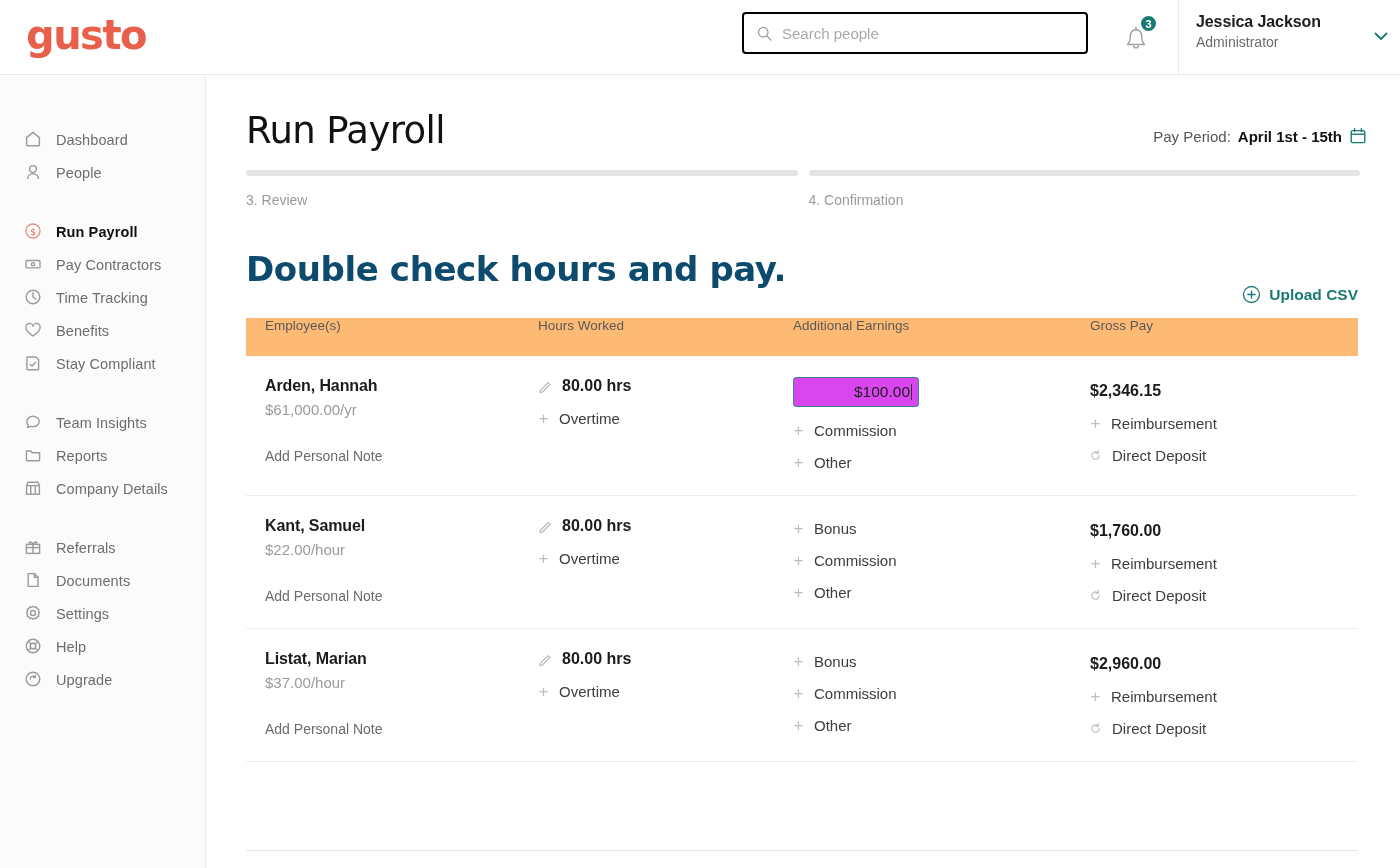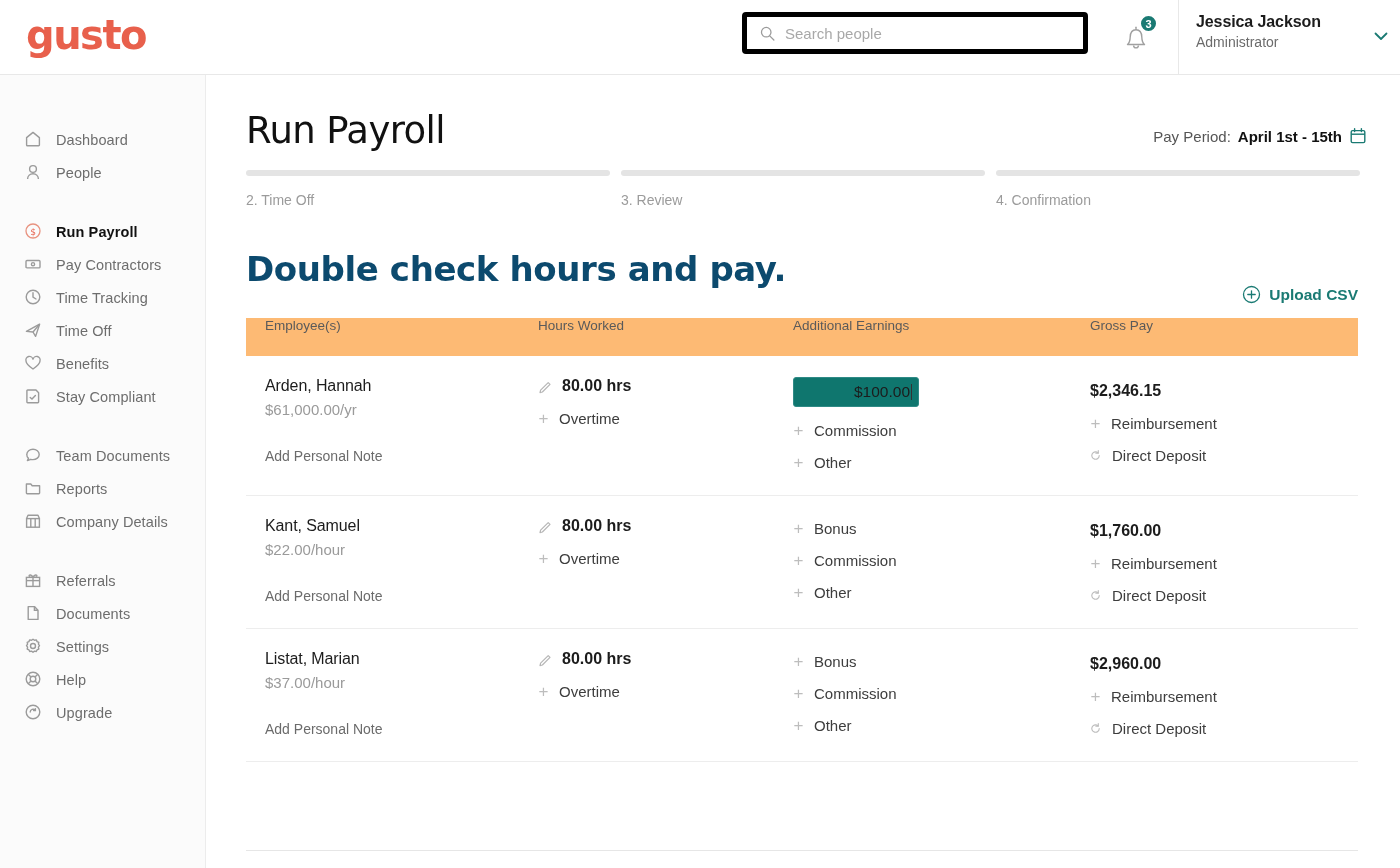--- a/index.html
+++ b/index.html
@@ -21,21 +21,21 @@
   }
   .logo {
     position: absolute; left: 26px; top: 12px;
     font-size: 40px; font-weight: 700; letter-spacing: -1.5px;
     color: #e8604c;
     font-family: "DejaVu Sans", sans-serif;
   }
   .search-wrap {
     position: absolute; left: 742px; top: 12px;
     width: 346px; height: 42px;
-    border: 5px solid #000000; border-radius: 4px;
+    border: 2px solid #000000; border-radius: 4px;
     background: #fff;
     display: flex; align-items: center; padding: 0 12px;
   }
   .search-ico { width: 17px; height: 17px; flex: 0 0 auto; margin-right: 9px; }
   .search-input {
     border: none; outline: none; flex: 1;
     font-size: 15px; color: #333;
     font-family: "Liberation Sans", sans-serif;
     background: transparent;
   }
@@ -132,40 +132,40 @@
   .c2 { width: 255px; }
   .c3 { width: 297px; }
   .c4 { width: 268px; }
 
   .trow {
     display: flex; padding: 21px 0 24px 0;
     border-bottom: 1px solid #ededed;
   }
   .trow:last-of-type { border-bottom: 1px solid #ededed; }
 
-  .emp-name { font-size: 16px; font-weight: 400; color: #1c1c1c; letter-spacing: -0.1px; }
+  .emp-name { font-size: 16px; font-weight: 700; color: #1c1c1c; letter-spacing: -0.1px; }
   .emp-rate { font-size: 15px; color: #9a9a9a; margin-top: 6px; }
   .emp-note { font-size: 14px; color: #6b6b6b; margin-top: 30px; cursor: pointer; }
 
   .hrs-line { display: flex; align-items: center; gap: 9px; }
   .hrs-val { font-size: 16px; font-weight: 700; color: #1c1c1c; }
 
   .addrow {
     display: flex; align-items: center; gap: 10px;
     margin-top: 15px; cursor: pointer;
   }
   .addrow .plus {
     font-size: 17px; color: #bdbdbd; line-height: 1;
     width: 11px; text-align: center;
   }
   .addrow .lbl { font-size: 15px; color: #3d3d3d; }
   .money-box {
     width: 126px; height: 30px;
     border: 1px solid #2f8a86; border-radius: 3px;
-    background: #0f766e;
+    background: #d946ef;
     display: flex; align-items: center; justify-content: flex-end;
     padding-right: 6px;
     font-size: 15.5px; color: #1c1c1c;
     position: relative;
   }
   .caret-bar {
     display: inline-block; width: 1px; height: 16px;
     background: #333; margin-left: 1px;
   }
   .gross { font-size: 16px; font-weight: 700; color: #1c1c1c; padding-top: 5px; }
@@ -256,29 +256,20 @@
       <svg width="18" height="18" viewBox="0 0 18 18">
           <circle cx="9" cy="9" r="6.8" class="ico-stroke"></circle>
           <polyline points="9,4.8 9,9.2 12,11" class="ico-stroke" stroke-linecap="round"></polyline>
         </svg>
     </span>
     <span class="nav-label">Time Tracking</span>
   </div>
   <div class="nav-item">
     <span class="nav-ico">
       <svg width="18" height="18" viewBox="0 0 18 18">
-          <path d="M2.4 10.4 L15.6 3.2 L11.6 15.4 L9 11 z" class="ico-stroke" stroke-linejoin="round"></path>
-          <line x1="9" y1="11" x2="15.6" y2="3.2" class="ico-stroke"></line>
-        </svg>
-    </span>
-    <span class="nav-label">Time Off</span>
-  </div>
-  <div class="nav-item">
-    <span class="nav-ico">
-      <svg width="18" height="18" viewBox="0 0 18 18">
           <path d="M9 15 C4 11.4 2 9.4 2 6.9 A3.3 3.3 0 0 1 9 5.2 A3.3 3.3 0 0 1 16 6.9 C16 9.4 14 11.4 9 15 z" class="ico-stroke" stroke-linejoin="round"></path>
         </svg>
     </span>
     <span class="nav-label">Benefits</span>
   </div>
   <div class="nav-item">
     <span class="nav-ico">
       <svg width="18" height="18" viewBox="0 0 18 18">
           <path d="M3.6 3 H12 l2.6 2.8 V15 a.7.7 0 0 1-.7.7 H3.6 a.7.7 0 0 1-.7-.7 V3.7 a.7.7 0 0 1 .7-.7 z" class="ico-stroke" stroke-linejoin="round"></path>
           <polyline points="6.2,10.4 8,12 11.4,8.4" class="ico-stroke" stroke-linecap="round"></polyline>
@@ -288,21 +279,21 @@
   </div>
 
   <div class="nav-gap"></div>
 
   <div class="nav-item">
     <span class="nav-ico">
       <svg width="18" height="18" viewBox="0 0 18 18">
           <path d="M15.2 8.4 c0 2.9-2.8 5.2-6.2 5.2 a7.8 7.8 0 0 1-2.2-.3 L3.4 14.6 l1.1-2.2 A4.9 4.9 0 0 1 2.8 8.4 C2.8 5.5 5.6 3.2 9 3.2 s6.2 2.3 6.2 5.2 z" class="ico-stroke" stroke-linejoin="round"></path>
         </svg>
     </span>
-    <span class="nav-label">Team Documents</span>
+    <span class="nav-label">Team Insights</span>
   </div>
   <div class="nav-item">
     <span class="nav-ico">
       <svg width="18" height="18" viewBox="0 0 18 18">
           <path d="M2.4 5 h4.4 l1.4 1.8 h7.4 V14 a.7.7 0 0 1-.7.7 H3.1 a.7.7 0 0 1-.7-.7 z" class="ico-stroke" stroke-linejoin="round"></path>
         </svg>
     </span>
     <span class="nav-label">Reports</span>
   </div>
   <div class="nav-item">
@@ -385,24 +376,20 @@
       <rect x="2.2" y="3.6" width="13.6" height="12" rx="1.4" fill="none" stroke="#1a7a73" stroke-width="1.4"></rect>
       <line x1="2.2" y1="7.2" x2="15.8" y2="7.2" stroke="#1a7a73" stroke-width="1.4"></line>
       <line x1="5.6" y1="1.8" x2="5.6" y2="4.6" stroke="#1a7a73" stroke-width="1.4" stroke-linecap="round"></line>
       <line x1="12.4" y1="1.8" x2="12.4" y2="4.6" stroke="#1a7a73" stroke-width="1.4" stroke-linecap="round"></line>
     </svg>
   </div>
 
   <div class="steps">
     <div class="step">
       <div class="step-bar"></div>
-      <div class="step-label">2. Time Off</div>
-    </div>
-    <div class="step">
-      <div class="step-bar"></div>
       <div class="step-label">3. Review</div>
     </div>
     <div class="step">
       <div class="step-bar"></div>
       <div class="step-label">4. Confirmation</div>
     </div>
   </div>
 
   <div class="section-title">Double check hours and pay.</div>
 

